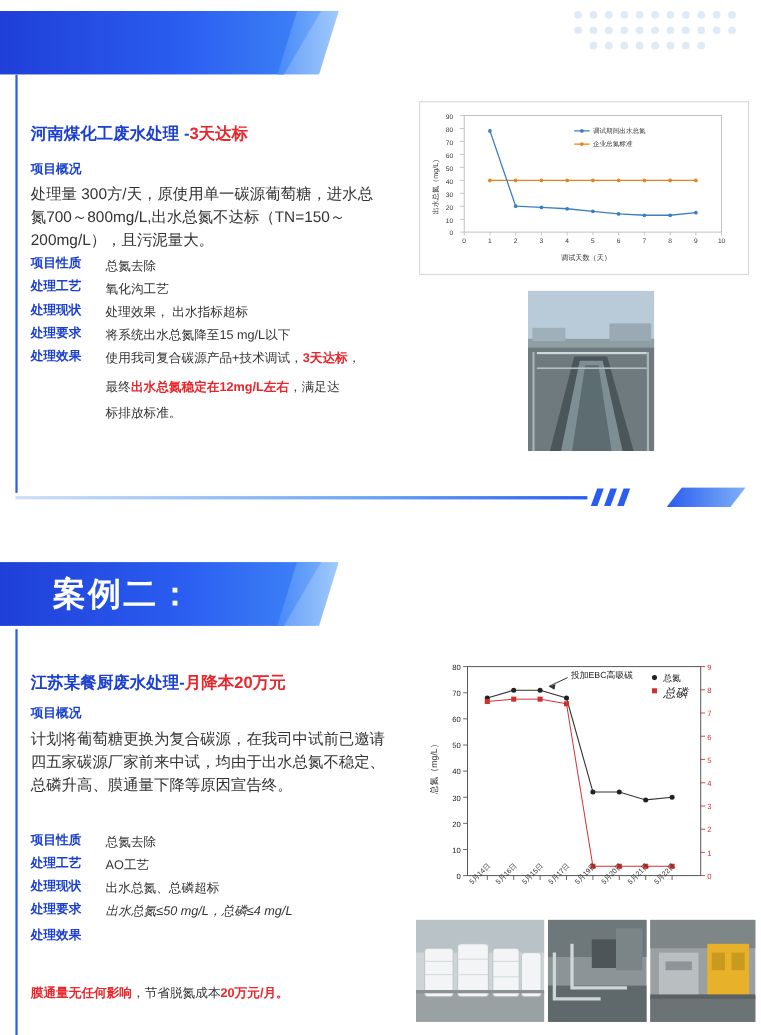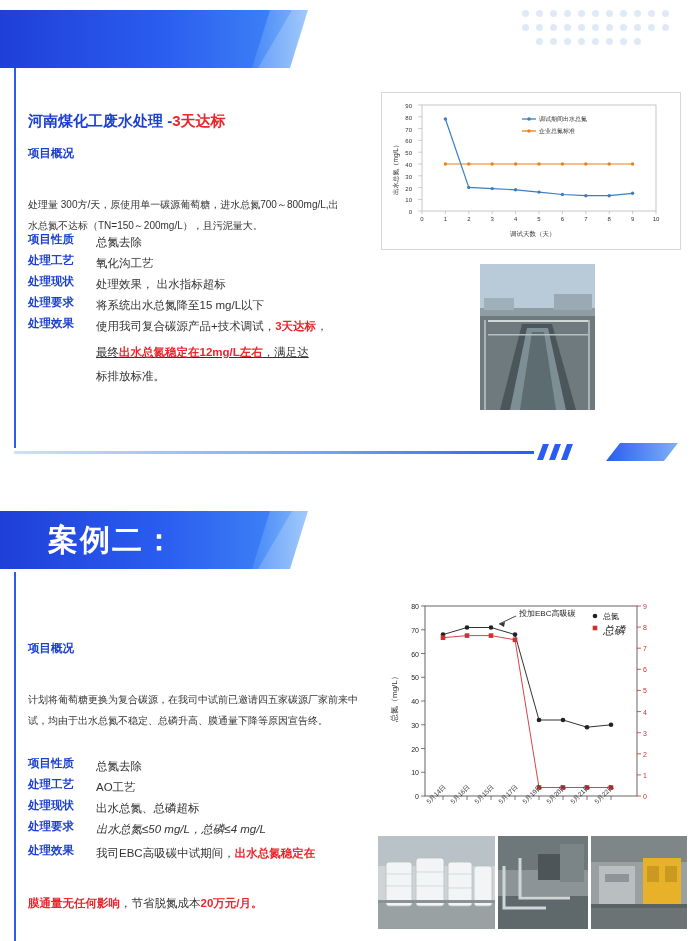--- a/index.html
+++ b/index.html
@@ -46,21 +46,21 @@
     position:absolute; font-size:15px; font-weight:bold; color:#1b3fcf;
     white-space:nowrap;
   }
   .case-title .red { color:#e8262b; }
 
   .section-sub {
     position:absolute; font-size:11.5px; font-weight:bold; color:#1b3fcf;
   }
 
   .para {
-    position:absolute; font-size:10px; line-height:21px; color:#333;margin-top:28px;
+    position:absolute; font-size:14px; line-height:21px; color:#333;
   }
 
   
   .spec-label {
     position:absolute; font-size:11.5px; font-weight:bold; color:#1b3fcf;
     white-space:nowrap;
     text-align:center;
   }
   .spec-value {
     position:absolute; font-size:11.5px; color:#333; line-height:21px;
@@ -159,21 +159,21 @@
   <div class="spec-label" style="left:28px; top:274px;">处理现状</div>
   <div class="spec-value" style="left:96px; top:274px;">处理效果，  出水指标超标</div>
 
   <div class="spec-label" style="left:28px; top:295px;">处理要求</div>
   <div class="spec-value" style="left:96px; top:295px;">将系统出水总氮降至15 mg/L以下</div>
 
   <div class="spec-label" style="left:28px; top:316px;">处理效果</div>
   <div class="spec-value" style="left:96px; top:316px; width:260px;">
     <span>使用我司复合碳源产品+技术调试，</span><span class="red">3天达标</span><span>，</span>
   </div>
-  <div class="spec-value" style="left:96px; top:342px; width:260px;text-decoration:underline;">
+  <div class="spec-value" style="left:96px; top:342px; width:260px;">
     <span>最终</span><span class="red">出水总氮稳定在12mg/L左右</span><span>，满足达</span>
   </div>
   <div class="spec-value" style="left:96px; top:366px; width:260px;">标排放标准。</div>
 
   <div class="chart-box" style="left:381px; top:92px; width:300px; height:158px;">
     <svg width="298" height="156" viewBox="0 0 298 156">
 
       <rect x="40" y="12" width="234" height="106" fill="#ffffff" stroke="#b9b9b9" stroke-width="0.8"></rect>
 
       <g font-size="6" fill="#333" font-family="Liberation Sans, sans-serif">
@@ -294,41 +294,41 @@
   </div>
 
   <div class="case-banner" style="top:511px;">
     <div class="banner-shape"></div>
     <div class="banner-accent"></div>
     <div class="banner-text">案例二：</div>
   </div>
 
   <div class="left-rule" style="top:572px; height:369px;"></div>
 
+  <div class="case-title" style="left:28px; top:611px;">
+    <span>江苏某餐厨废水处理-</span><span class="red">月降本20万元</span>
+  </div>
 
   <div class="section-sub" style="left:28px; top:641px;">项目概况</div>
 
   <div class="para" style="left:28px; top:661px; width:332px;">计划将葡萄糖更换为复合碳源，在我司中试前已邀请四五家碳源厂家前来中试，均由于出水总氮不稳定、总磷升高、膜通量下降等原因宣告终。</div>
 
   <div class="spec-label" style="left:28px; top:756px;">项目性质</div>
   <div class="spec-value" style="left:96px; top:756px;">总氮去除</div>
 
   <div class="spec-label" style="left:28px; top:777px;">处理工艺</div>
   <div class="spec-value" style="left:96px; top:777px;">AO工艺</div>
 
   <div class="spec-label" style="left:28px; top:798px;">处理现状</div>
   <div class="spec-value" style="left:96px; top:798px;">出水总氮、总磷超标</div>
 
   <div class="spec-label" style="left:28px; top:819px;">处理要求</div>
   <div class="spec-value" style="left:96px; top:819px;font-style:italic;">出水总氮≤50 mg/L，总磷≤4 mg/L</div>
 
   <div class="spec-label" style="left:28px; top:843px;">处理效果</div>
-  <div class="spec-value" style="left:96px; top:843px; width:280px;">
-    <span>我司EBC高吸碳中试期间，</span><span class="red">出水总氮稳定在</span>
-  </div>
   <div class="spec-value" style="left:28px; top:893px; width:350px;">
     <span class="red">膜通量无任何影响</span><span>，节省脱氮成本</span><span class="red">20万元/月。</span>
   </div>
 
   <div class="chart-box" style="left:381px; top:594px; width:300px; height:236px; border:none;">
     <svg width="300" height="236" viewBox="0 0 300 236">
       <rect x="0" y="0" width="300" height="236" fill="#ffffff"></rect>
 
       <rect x="44" y="12" width="212" height="190" fill="#ffffff" stroke="#555" stroke-width="0.9"></rect>
 

